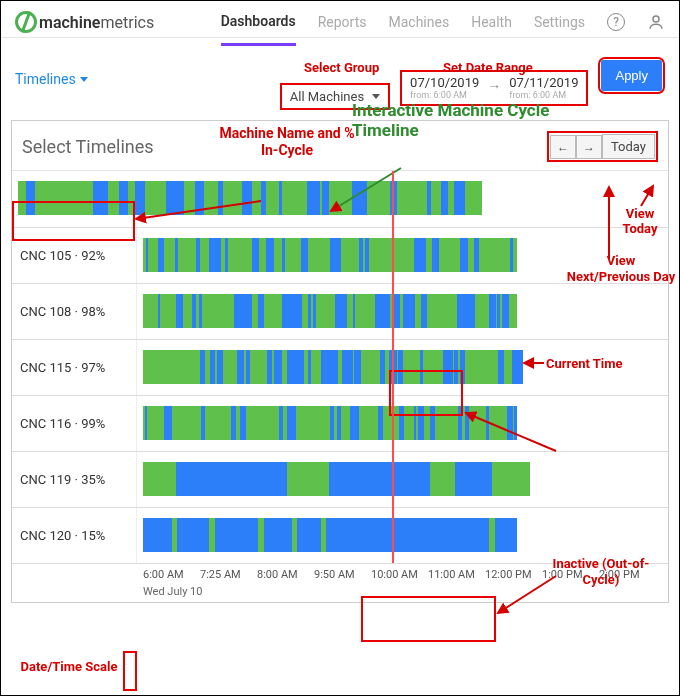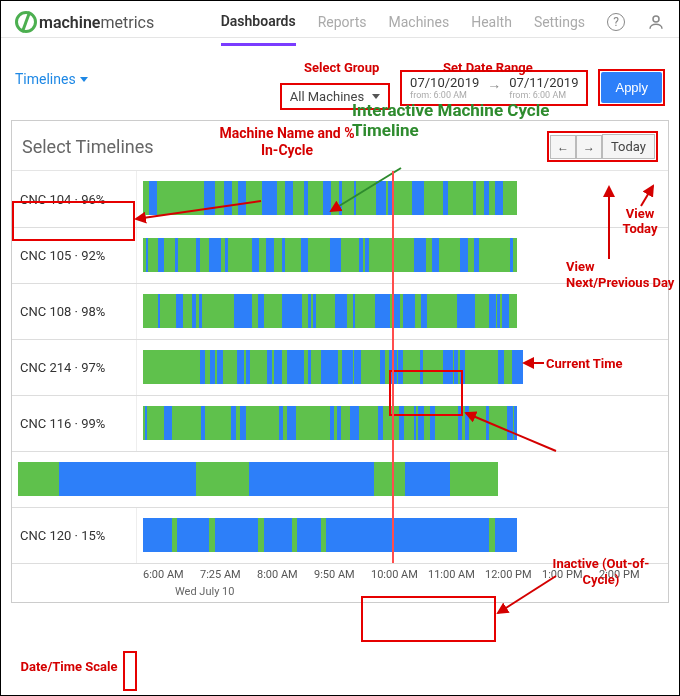--- a/index.html
+++ b/index.html
@@ -71,21 +71,21 @@
   .bar-area{flex:1;position:relative;padding:10px 0;}
   .bar{position:relative;height:34px;margin-left:6px;margin-right:6px;overflow:hidden;}
   .seg{position:absolute;top:0;bottom:0;}
   .seg.active{background:#5fc14c;}
   .seg.inactive{background:#2d7ff9;}
 
   .current-line{position:absolute;width:2px;background:#ff4d4d;top:0;bottom:0;left:380px;z-index:5;}
   .axis{display:flex;flex-direction:column;border-top:1px solid #ddd;padding:4px 0 4px 131px;font-size:11px;color:#555;}
   .ticks{display:flex;gap:0;}
   .tick{width:57px;white-space:nowrap}
-  .axis-date{font-size:11px;color:#666;margin-top:4px;margin-left:32px;}
+  .axis-date{font-size:11px;color:#666;margin-top:4px;}
 
   
   .overlay{position:absolute;pointer-events:none;}
   .overlay.box{border:2.5px solid #e60000;background:transparent;}
   svg.lines{position:absolute;top:0;left:0;pointer-events:none;}
 </style>
 </head>
 <body>
 
 <div class="frame">
@@ -129,21 +129,21 @@
     <span class="date-wrap red-box" style="margin-bottom:8px;">
       <span class="date-cell">
         <span>07/10/2019</span><span class="sub">from: 6:00 AM</span>
       </span>
       <span class="arrow-r">→</span>
       <span class="date-cell">
         <span>07/11/2019</span><span class="sub">from: 6:00 AM</span>
       </span>
     </span>
 
-    <span class="apply-wrap" style="margin-bottom:8px;">
+    <span class="apply-wrap" style="margin-bottom:20px;border-radius:7px;">
       <button class="apply-btn">Apply</button>
     </span>
   </div>
 
   <div class="panel">
     <div class="panel-head">
       <span class="panel-title">Select Timelines</span>
 
       <span class="ann-big ann-green" style="position:absolute;left:340px;top:-20px;width:220px;font-size:17px;line-height:1.15;">Interactive Machine Cycle Timeline</span>
       <span class="ann-big ann-red" style="position:absolute;left:205px;top:4px;width:140px;font-size:14px;line-height:1.2;text-align:center;">Machine Name and % In-Cycle</span>
@@ -153,21 +153,20 @@
         <span class="pan-controls">
           <span class="btn arrow">←</span>
           <span class="btn arrow">→</span>
           <span class="btn">Today</span>
         </span>
       </span>
     </div>
 
     <div class="rows" id="rows">
       <div class="row">
-          <div class="row-label">CNC 104 · 96%</div>
           <div class="bar-area">
             <div class="bar">
               <div class="seg active" style="left: 0%; width: 72%;"></div>
               <div class="seg inactive" style="left: 15.6349%; width: 1.52003%;"></div>
               <div class="seg inactive" style="left: 27.6392%; width: 1.18986%;"></div>
               <div class="seg inactive" style="left: 18.2361%; width: 1.55474%;"></div>
               <div class="seg inactive" style="left: 30.9812%; width: 0.851728%;"></div>
               <div class="seg inactive" style="left: 34.7633%; width: 1.54007%;"></div>
               <div class="seg inactive" style="left: 51.8046%; width: 0.834588%;"></div>
               <div class="seg inactive" style="left: 45.6608%; width: 1.23898%;"></div>
@@ -266,21 +265,21 @@
               <div class="seg inactive" style="left: 45.2522%; width: 1.49266%;"></div>
               <div class="seg inactive" style="left: 19.6269%; width: 1.14274%;"></div>
               <div class="seg inactive" style="left: 2.81636%; width: 0.436019%;"></div>
               <div class="seg inactive" style="left: 27.7096%; width: 1.29844%;"></div>
               <div class="seg inactive" style="left: 60.5287%; width: 0.811471%;"></div>
               <div class="seg inactive" style="left: 32.8293%; width: 0.545494%;"></div>
             </div>
           </div>
         </div>
         <div class="row">
-          <div class="row-label">CNC 214 · 97%</div>
+          <div class="row-label">CNC 115 · 97%</div>
           <div class="bar-area">
             <div class="bar">
               <div class="seg active" style="left: 0%; width: 72%;"></div>
               <div class="seg inactive" style="left: 61.0951%; width: 1.0064%;"></div>
               <div class="seg inactive" style="left: 25.2105%; width: 1.5003%;"></div>
               <div class="seg inactive" style="left: 34.5852%; width: 1.53371%;"></div>
               <div class="seg inactive" style="left: 28.7747%; width: 0.810324%;"></div>
               <div class="seg inactive" style="left: 40.6679%; width: 1.25608%;"></div>
               <div class="seg inactive" style="left: 36.487%; width: 1.15244%;"></div>
               <div class="seg inactive" style="left: 19.7877%; width: 0.869799%;"></div>
@@ -337,20 +336,21 @@
               <div class="seg inactive" style="left: 27.812%; width: 1.58286%;"></div>
               <div class="seg inactive" style="left: 26.1127%; width: 0.950216%;"></div>
               <div class="seg inactive" style="left: 60.7836%; width: 0.731152%;"></div>
               <div class="seg inactive" style="left: 66.0472%; width: 0.673817%;"></div>
               <div class="seg inactive" style="left: 37.459%; width: 0.615247%;"></div>
               <div class="seg inactive" style="left: 39.9077%; width: 1.0147%;"></div>
             </div>
           </div>
         </div>
         <div class="row">
+          <div class="row-label">CNC 119 · 35%</div>
           <div class="bar-area">
             <div class="bar">
               <div class="seg inactive" style="left: 0%; width: 72%;"></div>
               <div class="seg active" style="left: 0%; width: 6.31957%;"></div>
               <div class="seg active" style="left: 27.6879%; width: 5.33372%;"></div>
               <div class="seg active" style="left: 33.0216%; width: 2.82173%;"></div>
               <div class="seg active" style="left: 55.2944%; width: 4.76181%;"></div>
               <div class="seg active" style="left: 67.1578%; width: 7.36129%;"></div>
             </div>
           </div>
@@ -387,21 +387,21 @@
       <div class="axis-date">Wed July 10</div>
     </div>
   </div>
 
   <div class="overlay box" style="left:11px;top:200px;width:123px;height:40px;"></div>
   <div class="overlay box" style="left:388px;top:369px;width:74px;height:46px;"></div>
   <div class="overlay box" style="left:360px;top:595px;width:135px;height:46px;"></div>
   <div class="overlay box" style="left:122px;top:650px;width:14px;height:40px;"></div>
 
   <div class="overlay ann-red" style="left:614px;top:205px;font-weight:700;font-size:13px;text-align:center;width:50px;">View Today</div>
-  <div class="overlay ann-red" style="left:565px;top:258px;font-weight:700;font-size:13px;text-align:left;width:110px;line-height:1.2;">View Next/Previous Day</div>
+  <div class="overlay ann-red" style="left:565px;top:252px;font-weight:700;font-size:13px;text-align:center;width:110px;line-height:1.2;">View Next/Previous Day</div>
   <div class="overlay ann-red" style="left:545px;top:355px;font-weight:700;font-size:13px;">Current Time</div>
   <div class="overlay ann-red" style="left:540px;top:555px;font-weight:700;font-size:13px;text-align:center;width:120px;line-height:1.2;">Inactive (Out-of-Cycle)</div>
   <div class="overlay ann-red" style="left:18px;top:658px;font-weight:700;font-size:13px;text-align:center;width:100px;line-height:1.2;">Date/Time Scale</div>
 
   <svg class="lines" width="680" height="696">
     <defs>
         <marker id="ar" markerWidth="6" markerHeight="6" refX="5" refY="3" orient="auto">
           <path d="M0,0 L6,3 L0,6 Z" fill="#d40000"></path>
         </marker>
       </defs>

